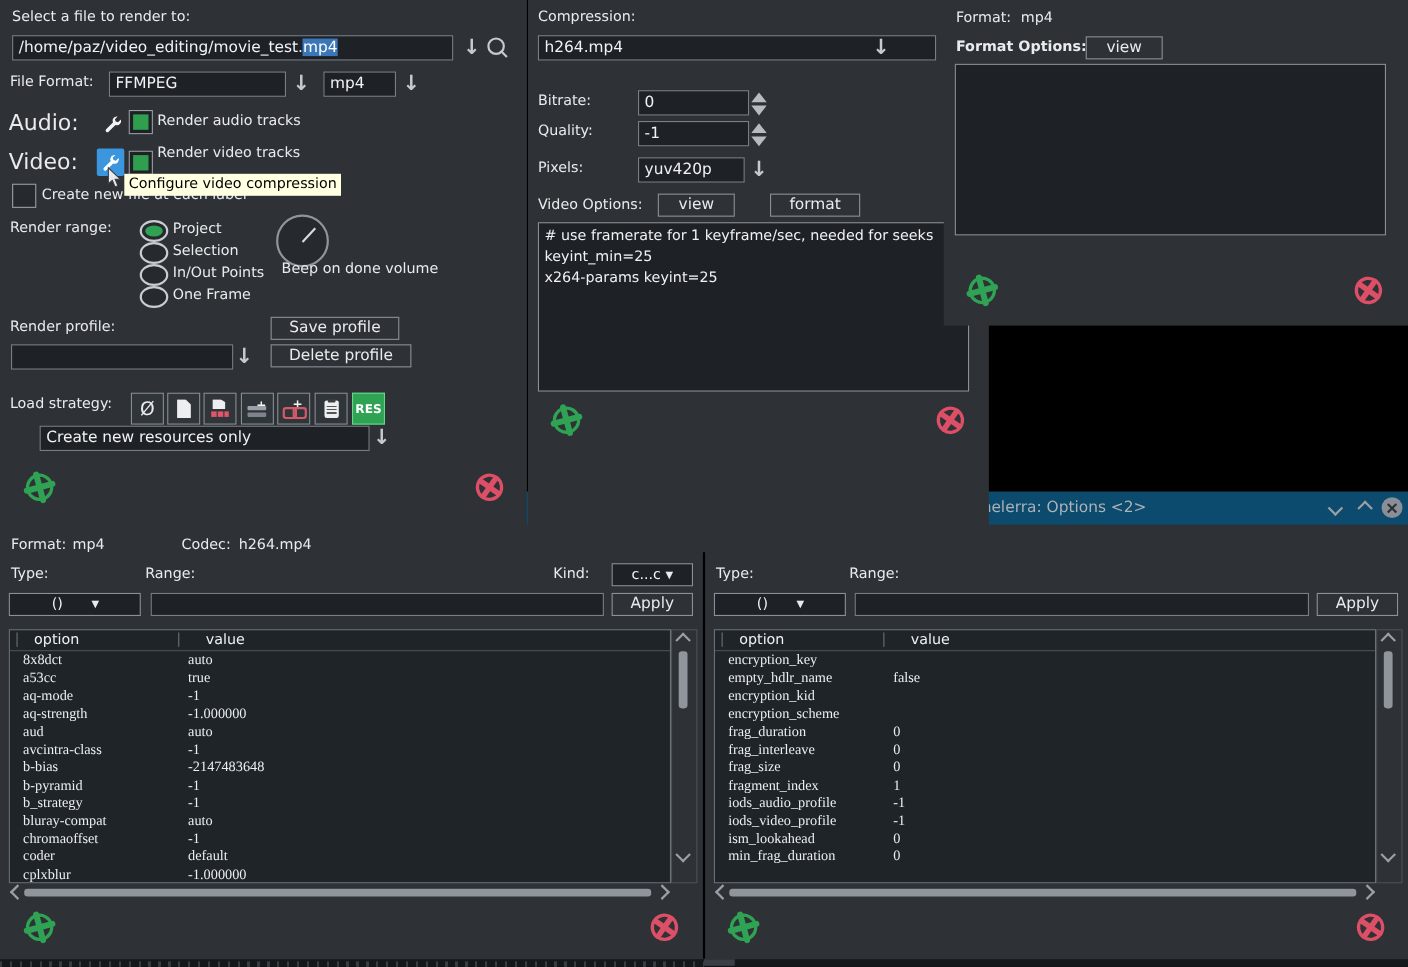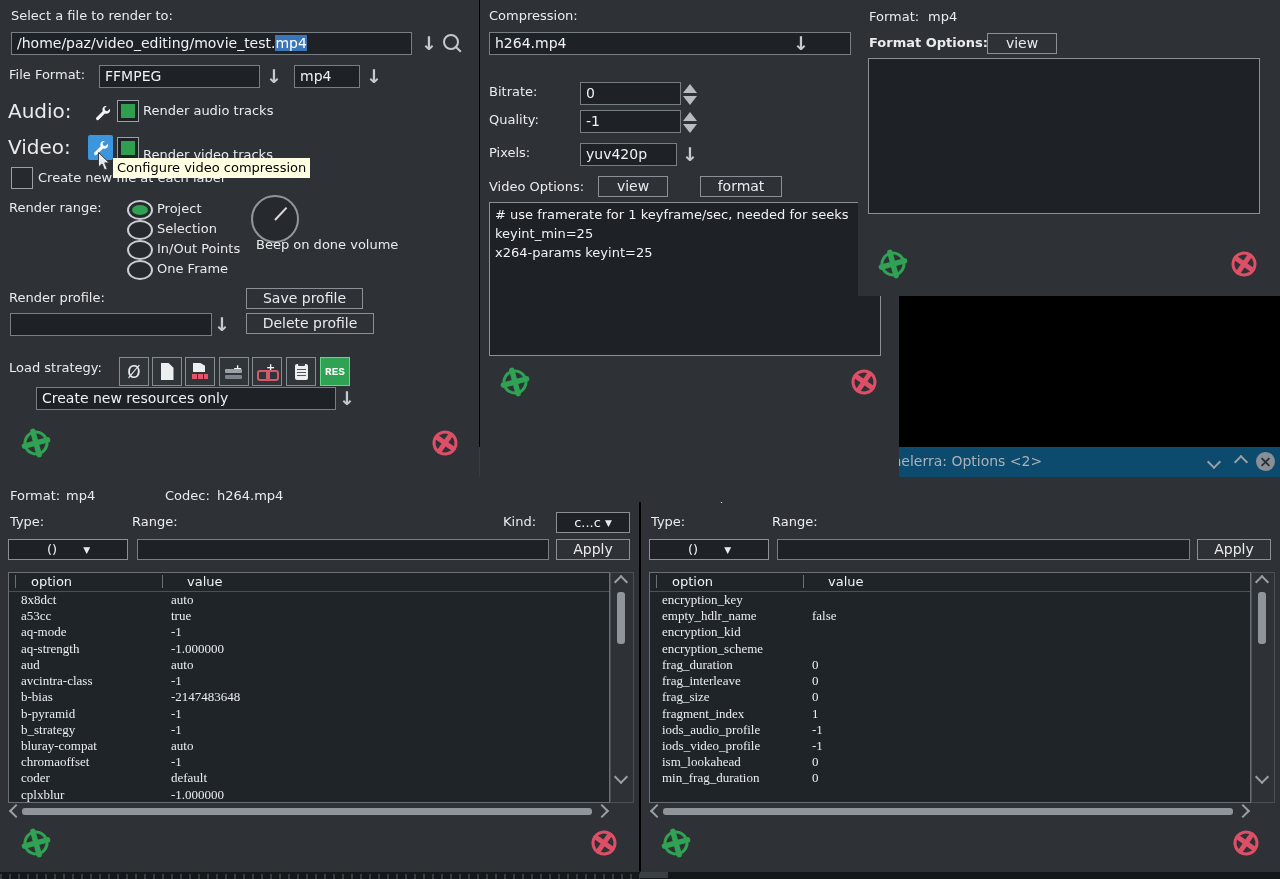--- a/index.html
+++ b/index.html
@@ -427,21 +427,21 @@
 
     <span class="lbl big" style="left:8px;top:135px;">Video:</span>
     <span class="wrenchbtn blue" style="left:88px;top:135px;width:25px;height:25px;">
       <svg width="17" height="17" viewBox="0 0 18 18">
           <path d="M13.6 2.1a4 4 0 0 0-4.4 5.6L2.6 14.3a1.7 1.7 0 0 0 2.4 2.4l6.6-6.6a4 4 0 0 0 5.2-5.2l-2.7 2.7-2.3-.7-.7-2.3z" fill="#fff"></path>
         </svg>
     </span>
     <span class="check" style="left:117px;top:137px;">
         <span class="in"></span>
       </span>
-    <span class="lbl" style="left:143px;top:147px;">Render video tracks</span>
+    <span class="lbl" style="left:143px;top:132px;">Render video tracks</span>
 
     <span class="check" style="left:11px;top:167px;background:#26292d;"></span>
     <span class="lbl" style="left:38px;top:170px;">Create new file at each label</span>
 
     <span class="lbl" style="left:9px;top:200px;">Render range:</span>
     <span class="radio" style="left:127px;top:200px;">
         <span class="dot"></span>
       </span>
     <span class="lbl" style="left:157px;top:201px;">Project</span>
     <span class="radio" style="left:127px;top:220px;"></span>
@@ -489,21 +489,21 @@
         <span style="position:absolute;left:9px;top:7px;width:9px;height:7px;border:2px solid #d45a6a;border-radius:3px;"></span>
       </span>
     </span>
     <span class="stratbtn" style="left:286px;">
       <span style="position:relative;width:13px;height:16px;display:inline-block;background:#eceeef;border-radius:2px;">
         <span style="position:absolute;left:3px;top:-1px;width:7px;height:3px;background:#3a3f44;border-radius:1px;"></span>
         <span style="position:absolute;left:2px;top:5px;width:9px;height:8px;background:repeating-linear-gradient(#555 0 1px,transparent 1px 3px);"></span>
       </span>
     </span>
     <span class="stratbtn" style="left:320px;background:#2fa254;border:1px solid #63d88a;">
-      <span style="font-size:11px;font-weight:bold;color:#fff;font-family:Liberation Mono, monospace;">RES</span>
+      <span style="font-size:11px;font-weight:bold;color:#fff;">RES</span>
     </span>
     <div class="box" style="left:36px;top:387px;width:288px;height:21px;font-size:14px;">Create new resources only</div>
     <span class="darr" style="left:339px;top:389px;">↓</span>
 
     <span class="okbtn" style="left:20px;top:427px;">
       <svg width="32" height="32">
           <g transform="rotate(-15 16 16)">
             <circle cx="16" cy="16" r="11" fill="none" stroke="#2fa254" stroke-width="3"></circle>
             <path d="M16 4v24M4 16h24" stroke="#2fa254" stroke-width="5.5" stroke-linecap="round"></path>
           </g>

